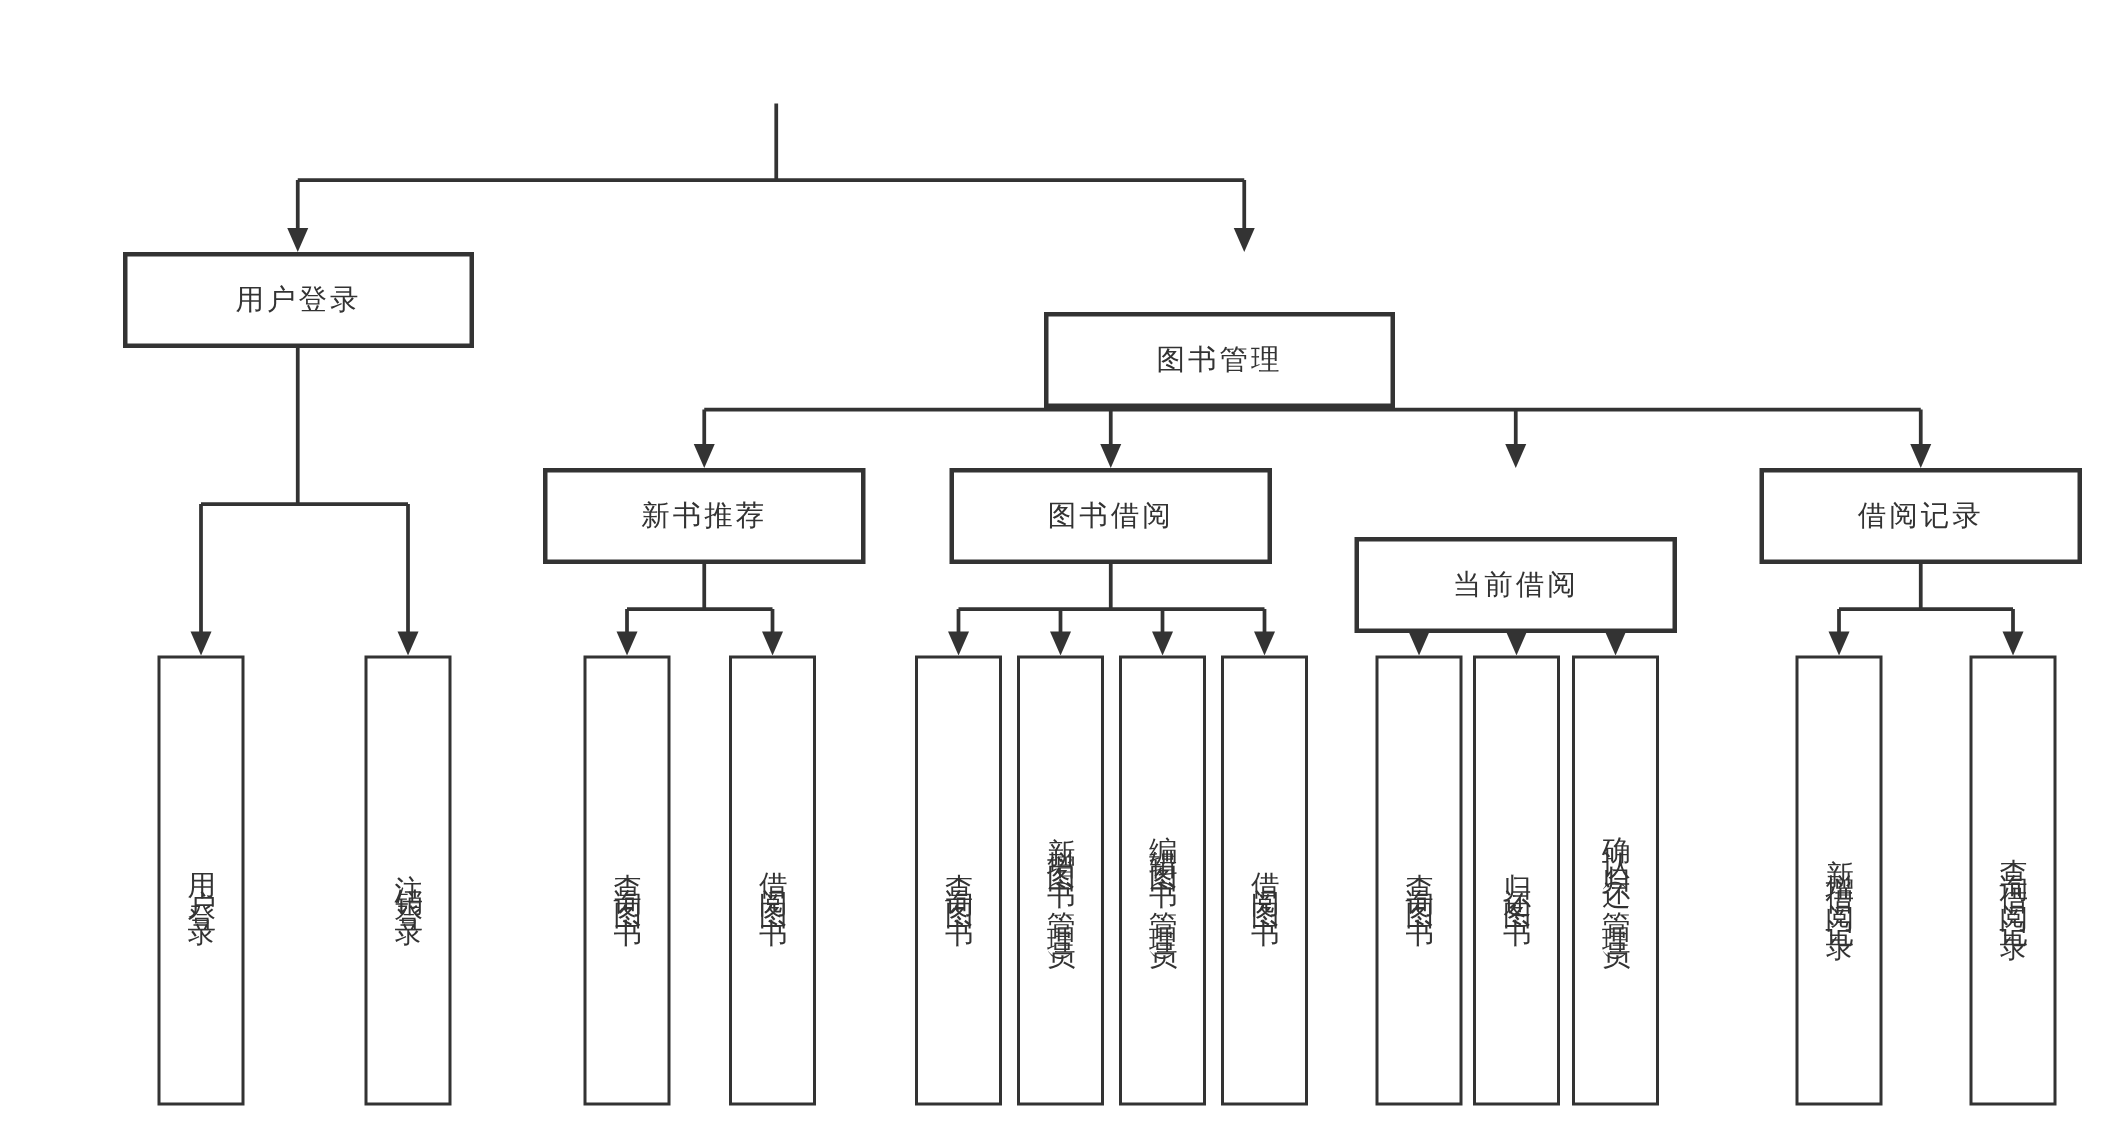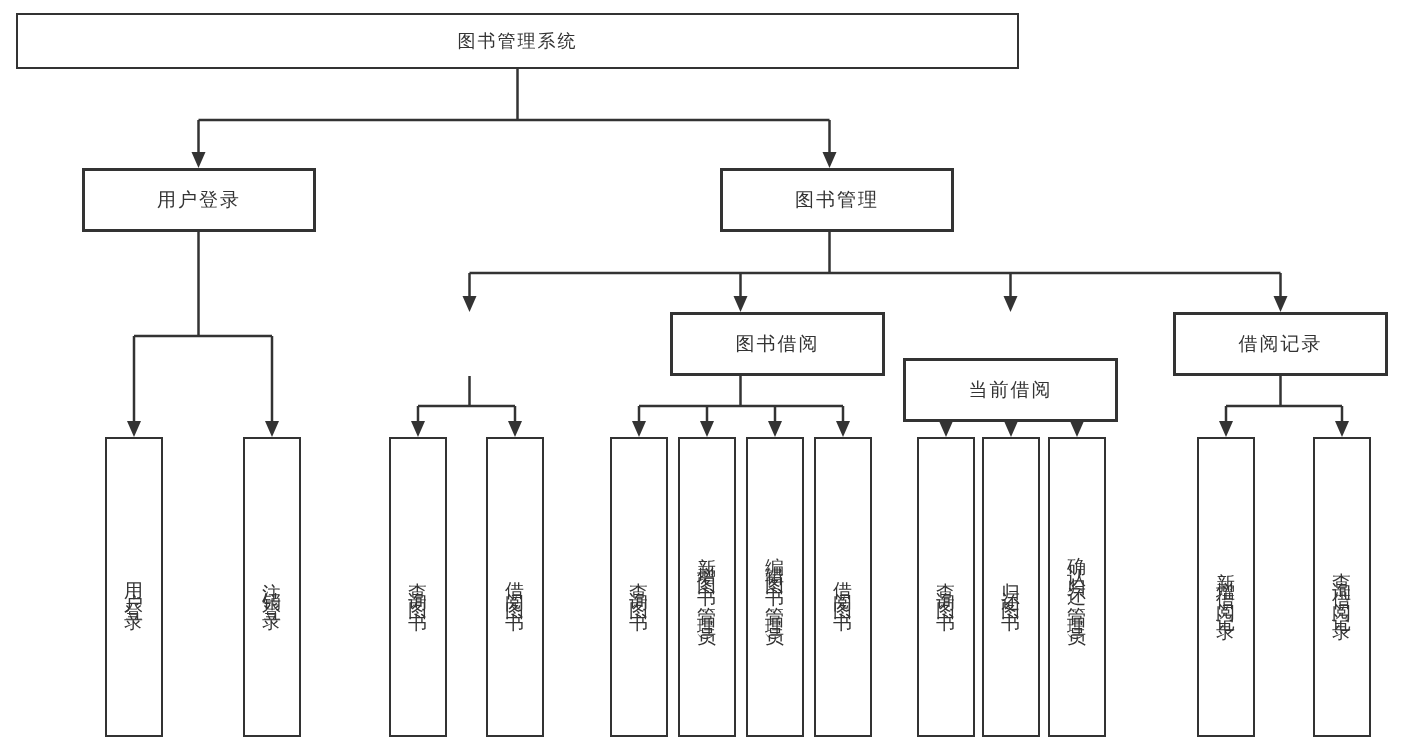--- a/index.html
+++ b/index.html
@@ -142,26 +142,26 @@
 
       <polygon points="939,421 953,421 946,437"></polygon>
       <polygon points="1004,421 1018,421 1011,437"></polygon>
       <polygon points="1070,421 1084,421 1077,437"></polygon>
 
       <polygon points="1219,421 1233,421 1226,437"></polygon>
       <polygon points="1335,421 1349,421 1342,437"></polygon>
     </g>
   </svg>
 
-  <div class="node root">图书管理系统</div>
 
   <div class="node lvl2" style="left:82px;">用户登录</div>
-  <div class="node lvl2" style="left:720px;">图书管理</div>
-
-  <div class="node lvl3" style="left:670px;">图书借阅</div>
+  <div class="node lvl2" style="left:696px;margin-top:40px;">图书管理</div>
+
+  <div class="node lvl3" style="left:362px;">新书推荐</div>
+  <div class="node lvl3" style="left:633px;">图书借阅</div>
   <div class="node lvl3" style="left:903px;margin-top:46px;">当前借阅</div>
   <div class="node lvl3" style="left:1173px;">借阅记录</div>
 
   <div class="leaf" style="left:105px;">
     <span>用户登录</span>
   </div>
   <div class="leaf" style="left:243px;">
     <span>注销登录</span>
   </div>
 

